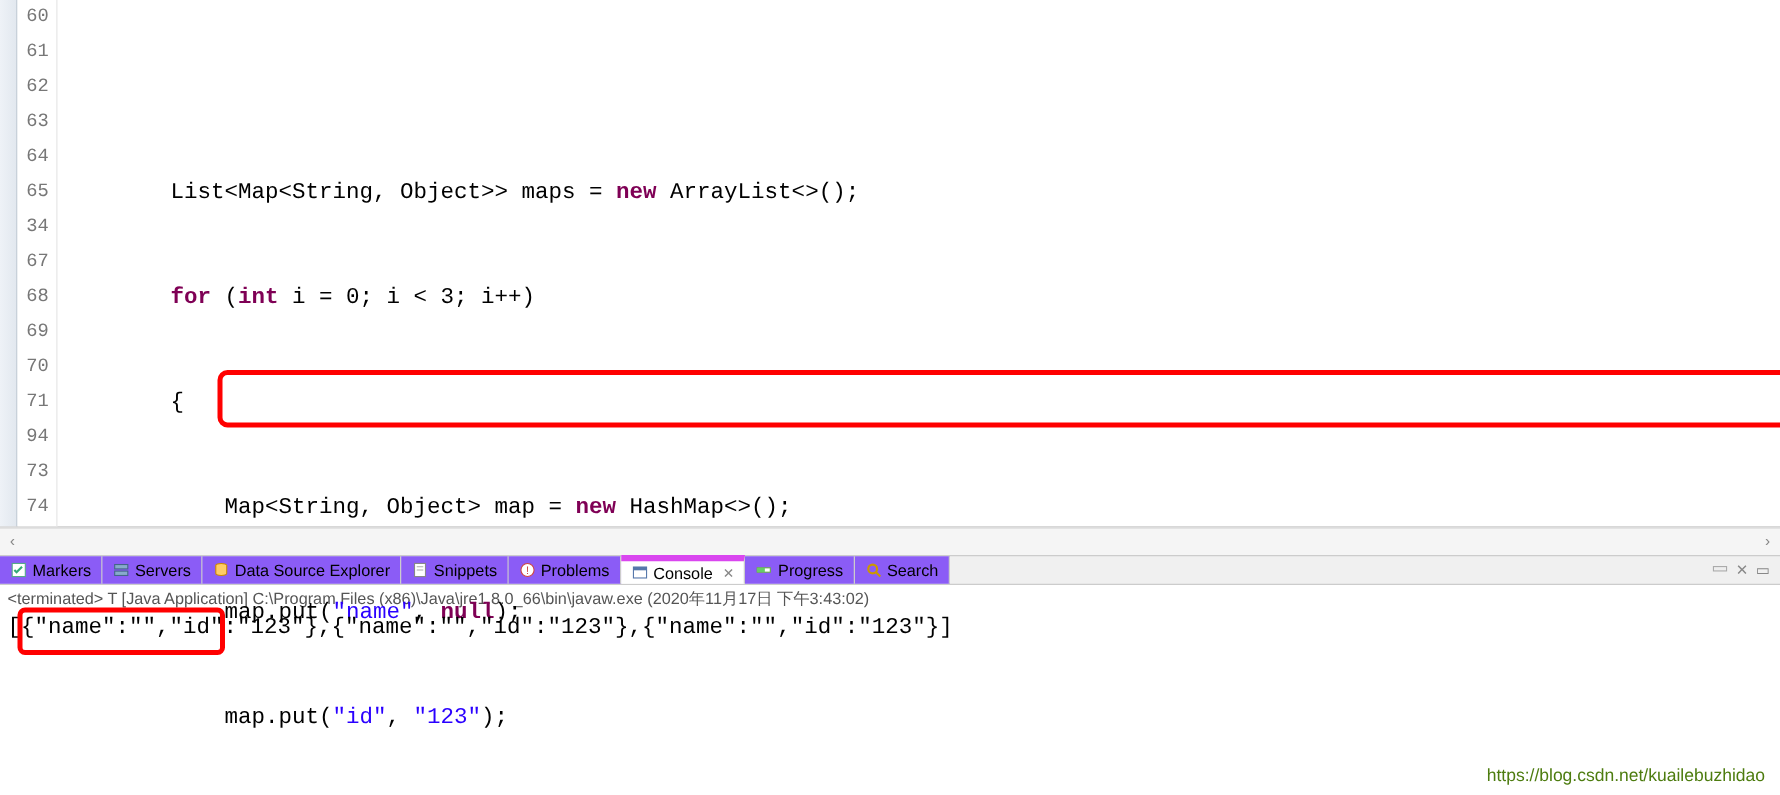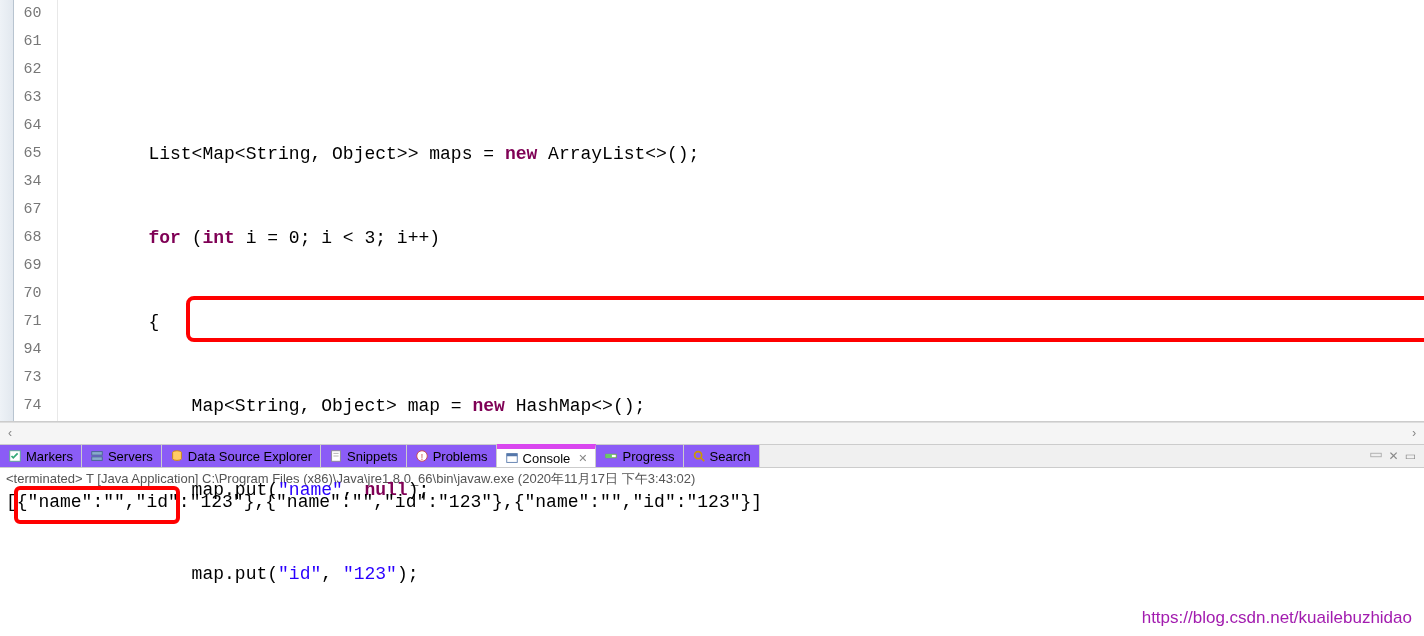--- a/index.html
+++ b/index.html
@@ -17,23 +17,23 @@
     height: 422px;
     border-bottom: 1px solid #ccc;
     position: relative;
   }
   .ruler {
     width: 14px;
     background: linear-gradient(to right, #eef2f7, #e2e8ef);
     border-right: 1px solid #b8c4d0;
   }
   .gutter {
-    width: 44px;
+    width: 32px;
     background: #ffffff;
-    text-align: center;
+    text-align: right;
     padding-right: 6px;
     color: #777;
     font-size: 15px;
     line-height: 28px;
     user-select: none;
     border-right: 1px solid #e8e8e8;
   }
   .gutter .ln { height: 28px; }
   .code {
     flex: 1;
@@ -119,23 +119,23 @@
     left: 14px;
     top: -4px;
     width: 166px;
     height: 38px;
     pointer-events: none;
   }
   .watermark {
     position: absolute;
     right: 12px;
     bottom: 8px;
-    color: #a21caf;
+    color: #4d7c0f;
     font-family: Arial, sans-serif;
-    font-size: 17px;
+    font-size: 14px;
   }
   .icon-svg { width:14px; height:14px; }
 </style>
 </head>
 <body>
 
 <div class="editor-area">
   <div class="ruler"></div>
   <div class="gutter">
     <div class="ln">60</div>

